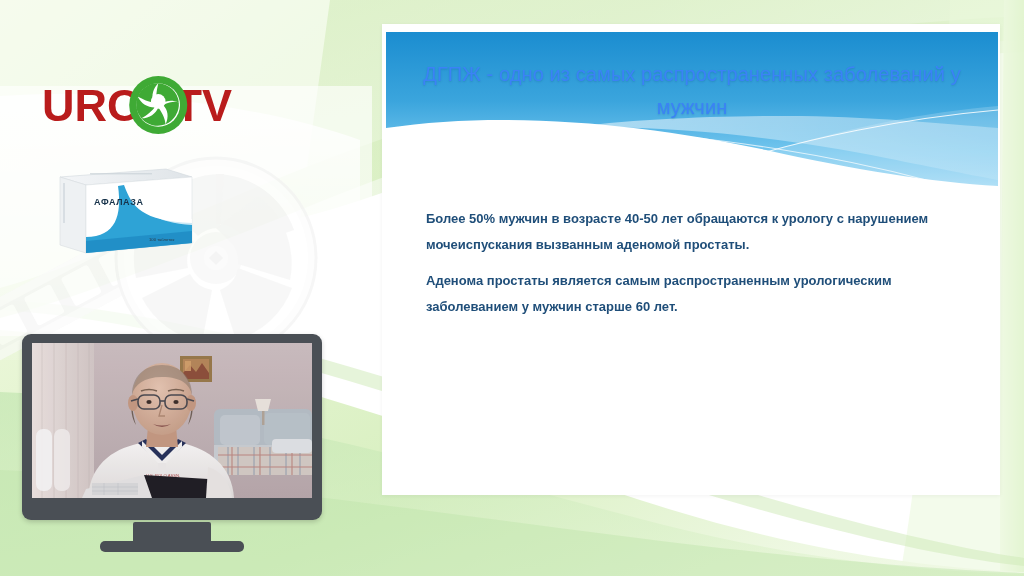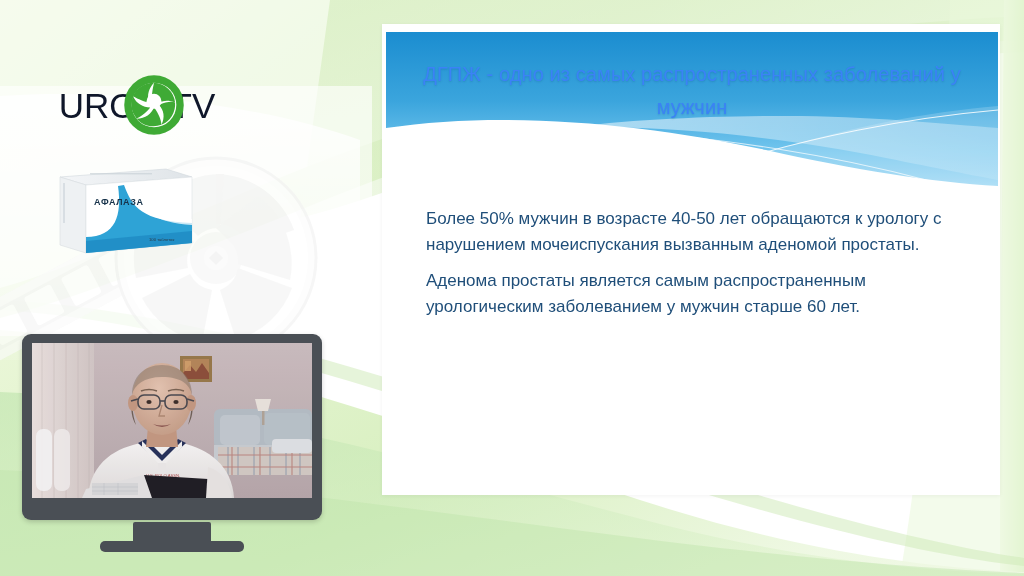--- a/index.html
+++ b/index.html
@@ -26,22 +26,22 @@
 
   .reel-svg { position:absolute; left:-20px; top:130px; width:380px; height:250px; }
 
   
   .logo {
     position:absolute; left:42px; top:72px;
     width:190px; height:66px;
     display:flex; align-items:center; justify-content:center;
   }
   .logo-uro, .logo-tv {
-    font-size:35px; font-weight:400; letter-spacing:0px;
-    color:#0f172a; line-height:1;
+    font-size:45px; font-weight:700; letter-spacing:0px;
+    color:#b91c1c; line-height:1;
     font-family:"Liberation Sans", sans-serif;
   }
   .logo-uro { margin-right:-14px; z-index:1; }
   .logo-tv  { margin-left:-14px;  z-index:1; }
   .logo-mark { width:62px; height:62px; position:relative; z-index:2; }
 
   
   .pillbox { position:absolute; left:46px; top:163px; width:150px; height:96px; }
 
   
@@ -88,23 +88,23 @@
     font-weight:400;
     letter-spacing:.1px;
     text-shadow:0 1px 2px rgba(0,60,110,.20);
     font-family:"Liberation Sans", sans-serif;
   }
 
   .body-text {
     position:absolute; left:44px; top:182px;
     width:540px;
     color:#1f4e79;
-    font-size:17px;
+    font-size:13px;
     line-height:25.5px;
-    font-weight:400;
+    font-weight:700;
     font-family:"Liberation Sans", sans-serif;
   }
   .body-text p { margin:0 0 11px 0; }
   .body-text p:last-child { margin-bottom:11px; }
 </style>
 </head>
 <body>
 
 <div id="slide">
 

